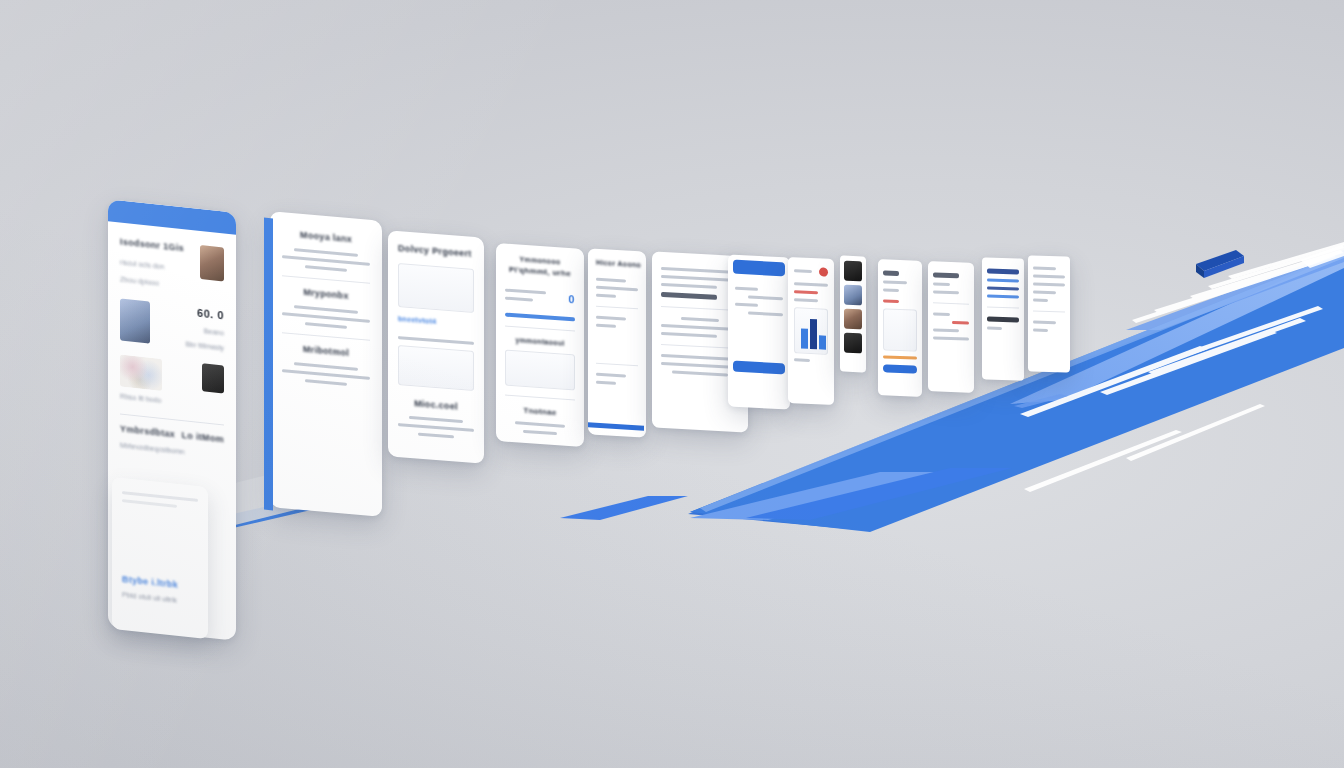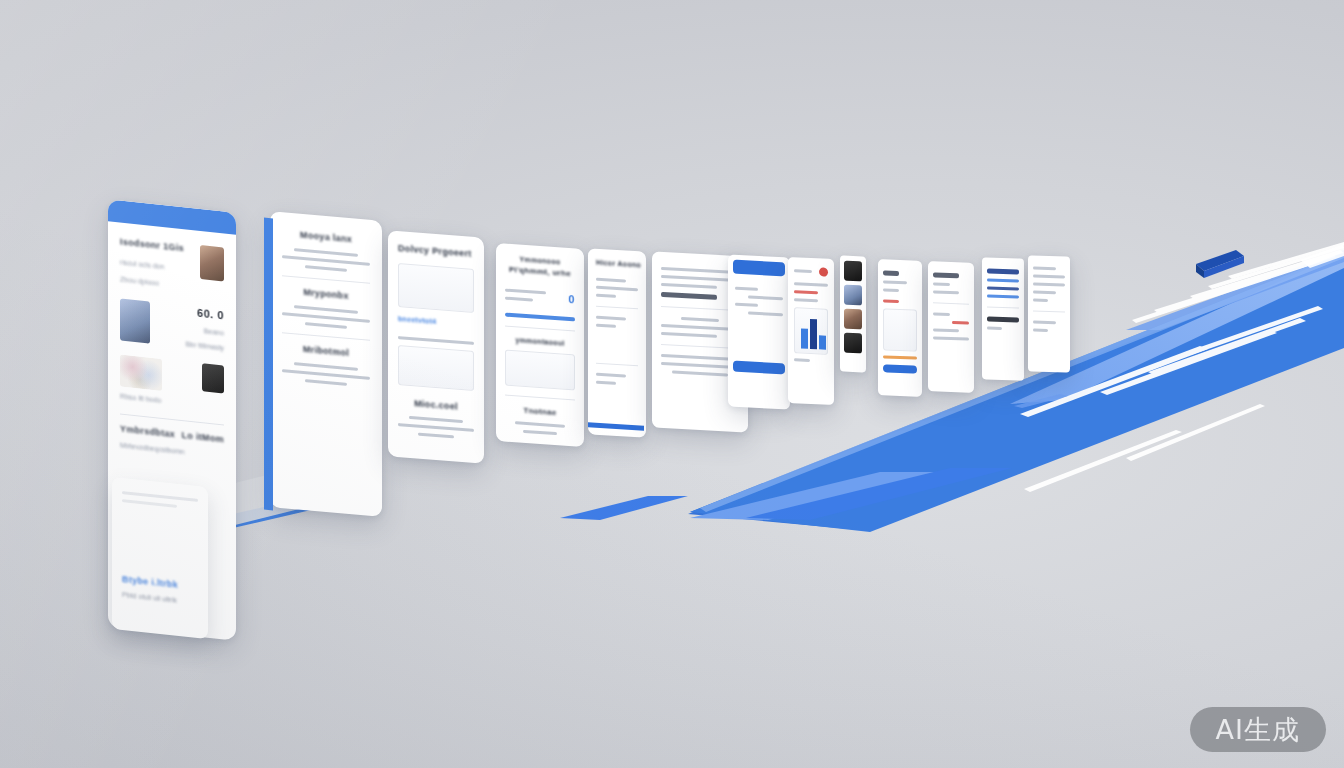--- a/index.html
+++ b/index.html
@@ -448,15 +448,14 @@
       <div class="ln mid"></div>
       <div class="ln short"></div>
       <div class="divider"></div>
       <div class="ln mid"></div>
       <div class="ln short"></div>
     </div>
   </div>
 
   <div class="light-sweep"></div>
 
-  <div class="watermark">AI生成</div>
 
 </div>
 
 </body></html>

